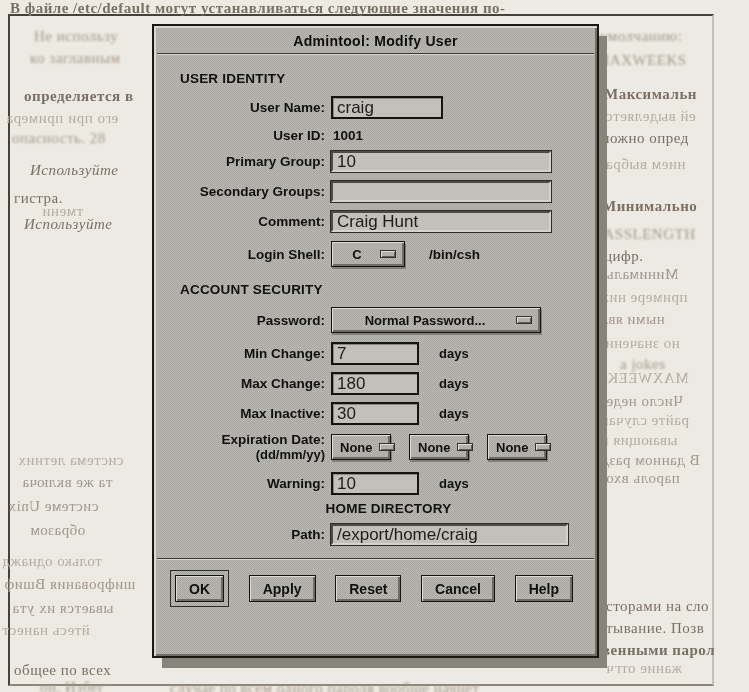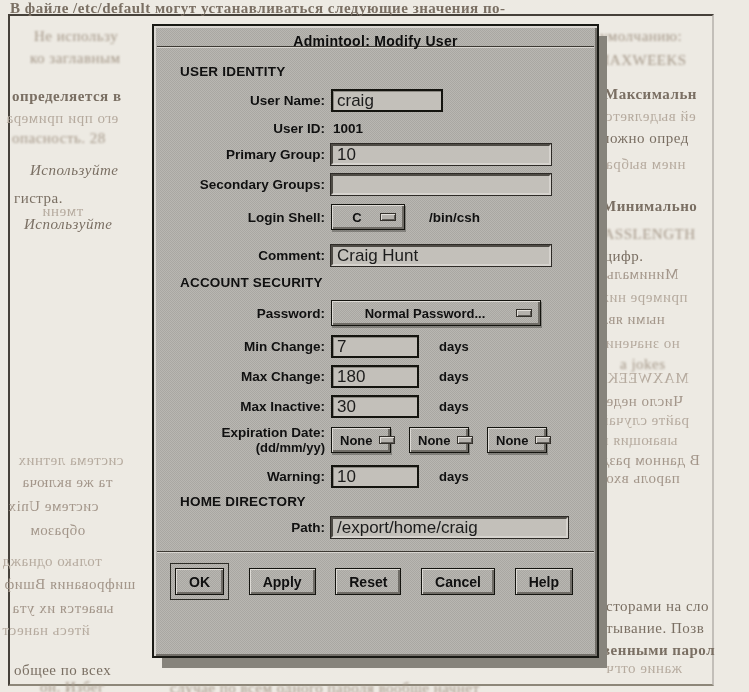--- a/index.html
+++ b/index.html
@@ -37,21 +37,21 @@
     background-image:conic-gradient(rgba(255,255,255,.07) 25%, rgba(0,0,0,.06) 0 50%, rgba(255,255,255,.07) 0 75%, rgba(0,0,0,.06) 0);
     background-size:2px 2px;
   }
   .dialog {
     position:absolute; left:152px; top:24px; width:447px; height:634px;
     border:2px solid #191914;
     box-shadow: inset 2px 2px 0 #d9d6d1, inset -2px -2px 0 #716e68,
                 9px 11px 0 -1px #87847c;
     z-index:2;
   }
-  .titlebar { height:20px; line-height:29px; text-align:center; }
+  .titlebar { height:27px; line-height:29px; text-align:center; }
   .titlebar .title { font-size:14px; font-weight:bold; color:#0d0d0d; letter-spacing:.3px; }
   .hsep { height:0; border-top:1px solid #3c3933; border-bottom:1px solid #d8d5d0; margin:0 3px; }
 
   .body { position:relative; padding-top:12px; }
   .section-heading { font-size:13.5px; font-weight:bold; color:#101010; margin:4px 0 10px 26px; letter-spacing:.2px; }
 
   .row { display:flex; align-items:center; margin-bottom:9px; }
   .lab {
     width:177px; padding-right:6px; text-align:right;
     font-size:13.5px; font-weight:bold; color:#101010; flex:none;
@@ -105,21 +105,21 @@
   .defring { border:1px solid #2c2c26; padding:4px; }
 </style>
 </head>
 <body>
 
 <div class="page-frame"></div>
 <div class="bg-layer">
     <span class="frag bold" style="left: 10px; top: 0px;">В файле /etc/default могут устанавливаться следующие значения по-</span>
     <span class="frag faint" style="left: 34px; top: 28px;">Не использу</span>
     <span class="frag faint" style="left: 30px; top: 50px;">ко заглавным</span>
-    <span class="frag bold" style="left: 12px; top: 88px;">определяется в</span>
+    <span class="frag bold" style="left: 24px; top: 88px;">определяется в</span>
     <span class="frag mirror faint" style="left: 6px; top: 110px;">его при примера</span>
     <span class="frag faint" style="left: 12px; top: 130px;">опасность. 28</span>
     <span class="frag italic" style="left: 30px; top: 162px;">Используйте</span>
     <span class="frag" style="left: 14px; top: 190px;">гистра.</span>
     <span class="frag mirror faint" style="left: 42px; top: 203px;">тмени</span>
     <span class="frag italic" style="left: 24px; top: 216px;">Используйте</span>
     <span class="frag mirror faint" style="left: 18px; top: 452px;">система летних</span>
     <span class="frag mirror" style="left: 22px; top: 474px;">та же включа</span>
     <span class="frag mirror" style="left: 8px; top: 498px;">системе Unix</span>
     <span class="frag mirror" style="left: 30px; top: 522px;">образом</span>
@@ -179,32 +179,32 @@
     <div class="row">
       <span class="lab">Primary Group:</span>
       <input class="fld w-wide" value="10" style="">
     </div>
 
     <div class="row">
       <span class="lab">Secondary Groups:</span>
       <input class="fld w-wide" value="" style="">
     </div>
 
+    <div class="row">
+      <span class="lab">Comment:</span>
+      <input class="fld w-wide" value="Craig Hunt" style="">
+    </div>
+
     <div class="row" style="margin-bottom:15px;">
       <span class="lab">Login Shell:</span>
       <div class="optbtn dither w-shell">
         <span class="lbl">C</span>
         <span class="glyph"></span>
       </div>
       <span class="shell-path">/bin/csh</span>
-    </div>
-
-    <div class="row">
-      <span class="lab">Comment:</span>
-      <input class="fld w-wide" value="Craig Hunt" style="">
     </div>
 
     <div class="section-heading">ACCOUNT SECURITY</div>
 
     <div class="row">
       <span class="lab">Password:</span>
       <div class="optbtn dither w-pass">
         <span class="lbl">Normal Password...</span>
         <span class="glyph"></span>
       </div>
@@ -248,21 +248,21 @@
         </div>
       </div>
     </div>
 
     <div class="row" style="margin-bottom:6px;">
       <span class="lab">Warning:</span>
       <input class="fld heavy w-num" value="10" style="">
       <span class="unit">days</span>
     </div>
 
-    <div class="section-heading" style="margin-bottom:8px;">HOME DIRECTORY</div>
+    <div class="section-heading" style="margin-bottom:8px;text-align:center;">HOME DIRECTORY</div>
 
     <div class="row" style="margin-bottom:13px;">
       <span class="lab">Path:</span>
       <input class="fld w-path" value="/export/home/craig" style="">
     </div>
 
     <div class="hsep"></div>
 
     <div class="btnrow">
       <span class="defring">

